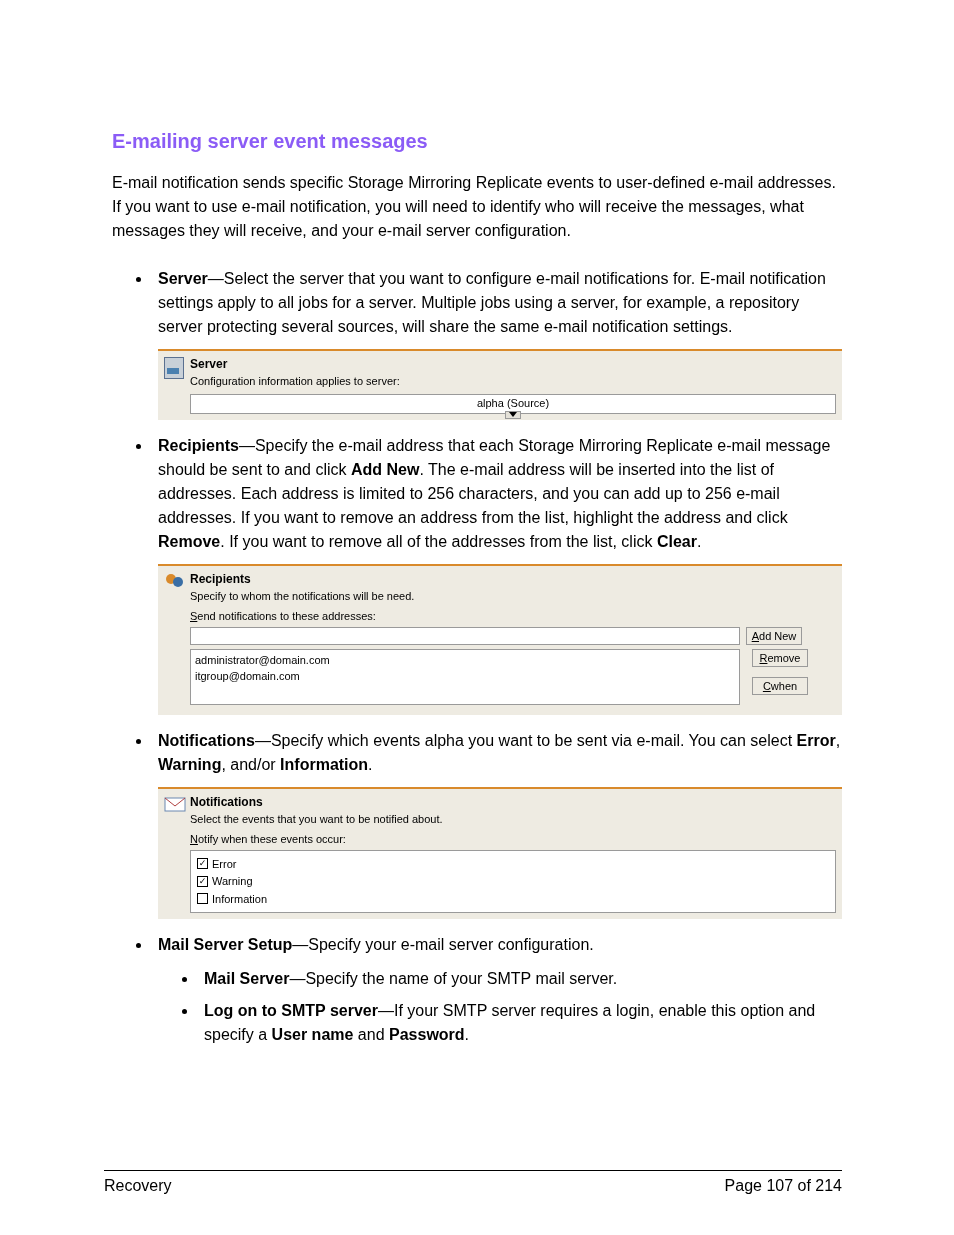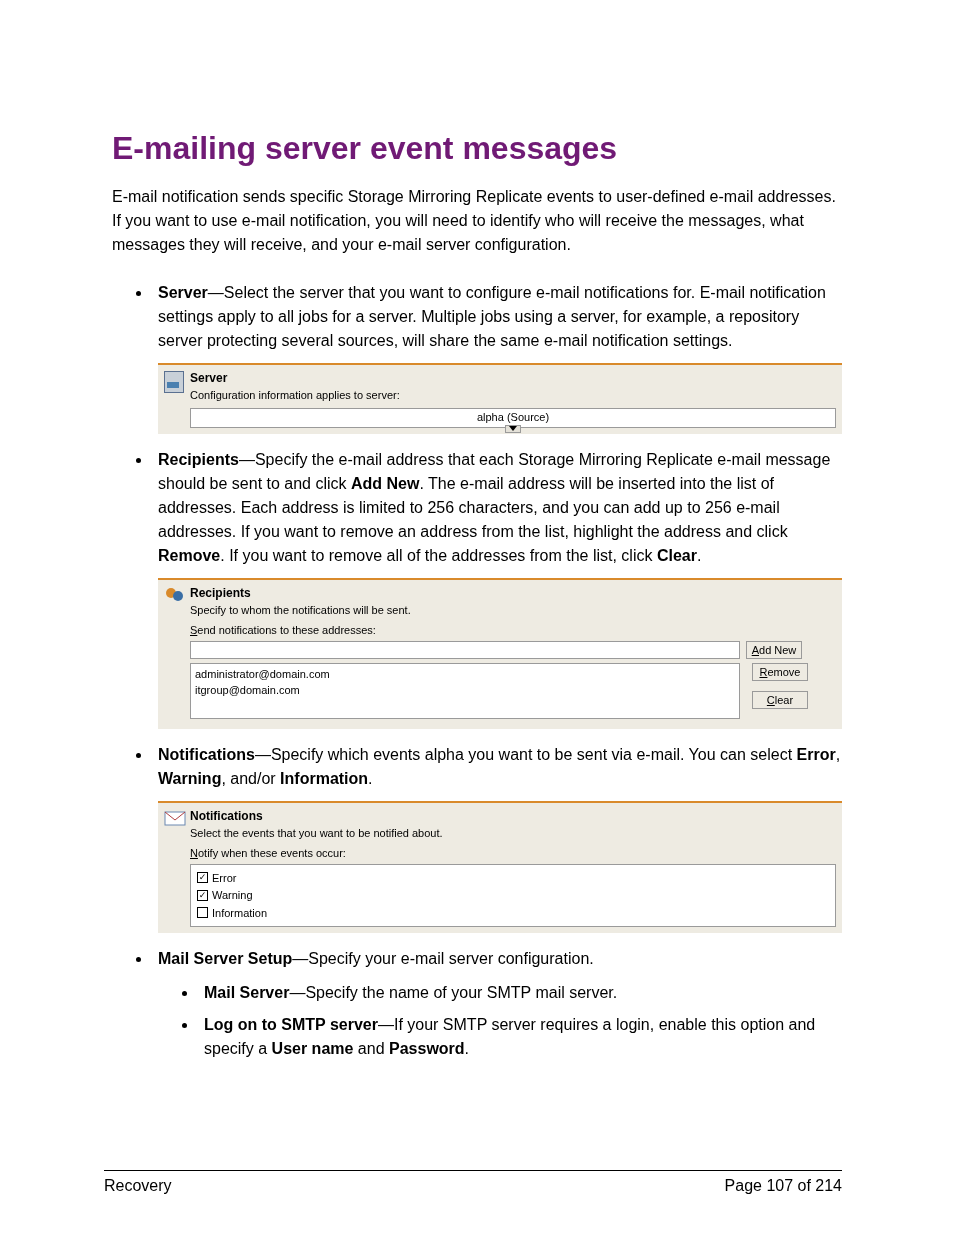--- a/index.html
+++ b/index.html
@@ -10,22 +10,22 @@
     background: #fff;
   }
   .page {
     width: 954px;
     min-height: 1235px;
     box-sizing: border-box;
     padding: 130px 112px 40px 112px;
     position: relative;
   }
   h1 {
-    color: #701a75;
-    font-size: 32px;
+    color: #8b5cf6;
+    font-size: 20px;
     font-weight: bold;
     margin: 0 0 18px 0;
   }
   .body-text {
     font-size: 16px;
     line-height: 1.5;
     margin: 0 0 24px 0;
   }
   ul.outer {
     list-style: disc;
@@ -228,41 +228,41 @@
       <div class="panel">
         <div class="panel-inner">
           <div class="panel-icon">
             <svg width="22" height="20">
               <circle cx="7" cy="7" r="5" fill="#d98a2b"></circle>
               <circle cx="14" cy="10" r="5" fill="#3a6ea5"></circle>
             </svg>
           </div>
           <div class="panel-body">
             <div class="panel-title">Recipients</div>
-            <div class="panel-sub">Specify to whom the notifications will be sent.</div>
+            <div class="panel-sub">Specify to whom the notifications will be need.</div>
             <div class="underline-label">
               <span class="ul-first">S</span><span>end notifications to these addresses:</span>
             </div>
             <div class="recip-row">
               <div class="text-input"></div>
               <div class="side-btn">
                 <span class="ul-first">A</span><span>dd New</span>
               </div>
             </div>
             <div class="recip-row">
               <div class="list-box">
                 <div>administrator@domain.com</div>
                 <div>itgroup@domain.com</div>
               </div>
               <div class="side-col">
                 <div class="side-btn">
                   <span class="ul-first">R</span><span>emove</span>
                 </div>
                 <div class="side-btn">
-                  <span class="ul-first">C</span><span>lear</span>
+                  <span class="ul-first">C</span><span>when</span>
                 </div>
               </div>
             </div>
           </div>
         </div>
       </div>
     </li>
 
     <li>
       <span class="bold">Notifications</span><span>—Specify which events alpha you want to be sent via e-mail. You can select </span><span class="bold">Error</span><span>, </span><span class="bold">Warning</span><span>, and/or </span><span class="bold">Information</span><span>.</span>

